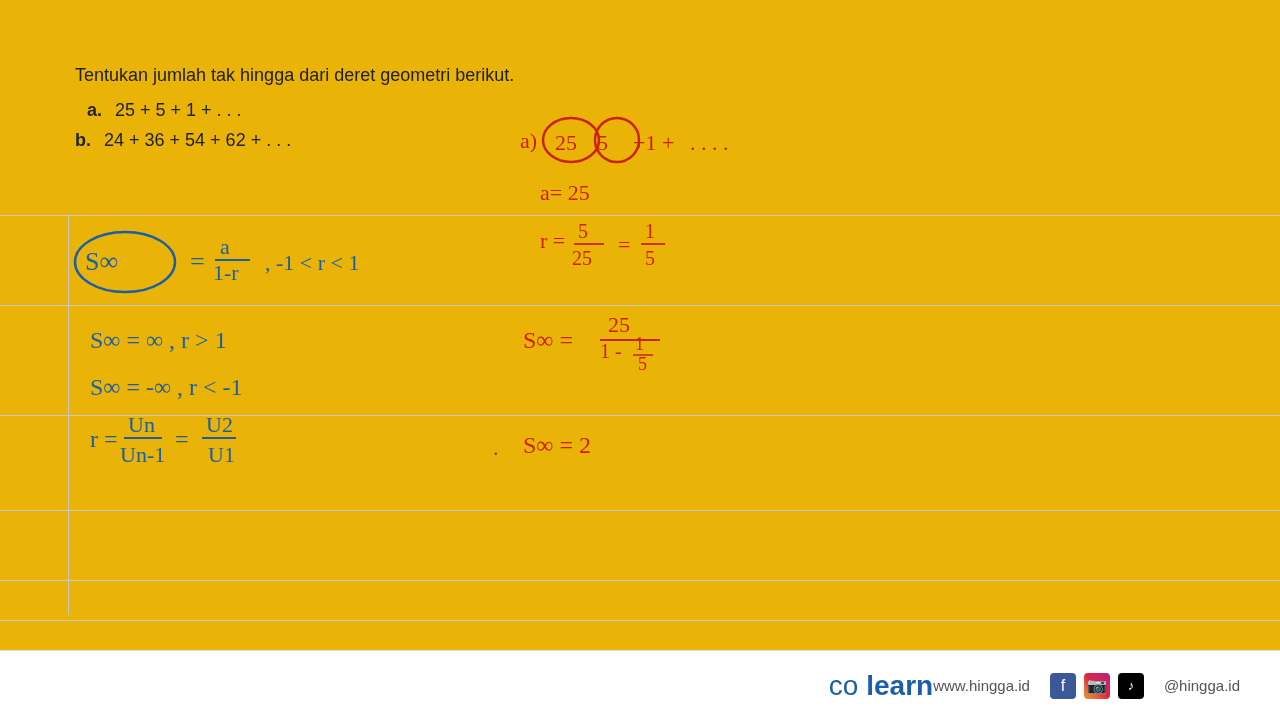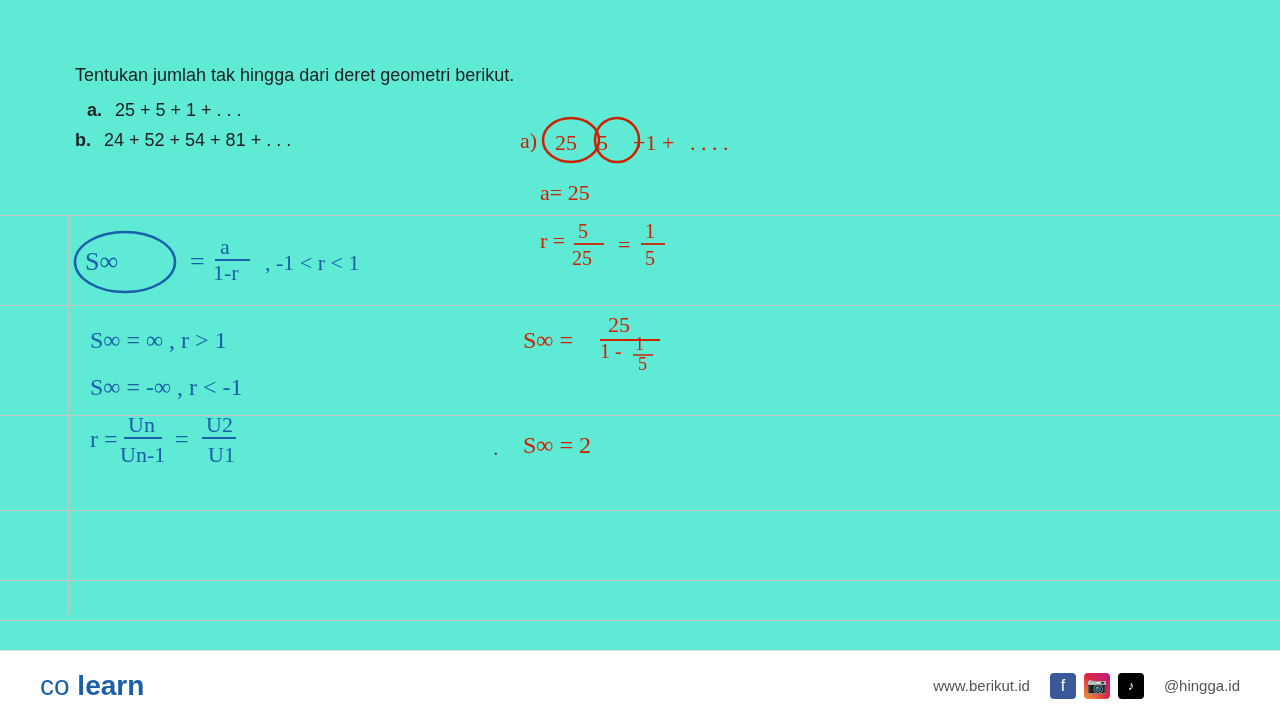--- a/index.html
+++ b/index.html
@@ -9,21 +9,21 @@
       background: #ffffff;
       font-family: Georgia, 'Times New Roman', serif;
       overflow: hidden;
       position: relative;
     }
 
     .page {
       width: 1280px;
       height: 720px;
       position: relative;
-      background: #5eead4;
+      background: #eab308;
     }
 
     
     .line {
       position: absolute;
       left: 0;
       right: 0;
       height: 1px;
       background: #c8c8c8;
     }
@@ -39,21 +39,21 @@
     .footer {
       position: absolute;
       bottom: 0;
       left: 0;
       right: 0;
       height: 70px;
       background: #fff;
       border-top: 1px solid #ddd;
       display: flex;
       align-items: center;
-      justify-content: space-between;
+      justify-content: flex-end;
       padding: 0 40px;
     }
 
     .footer-logo {
       font-size: 28px;
       color: #1a5fa8;
       font-family: Arial, sans-serif;
       font-weight: 400;
     }
 
@@ -128,21 +128,21 @@
 
   <div class="question-text" style="position:absolute; top:65px; left:75px; font-size:18px; font-family:Arial,sans-serif; color:#222;">Tentukan jumlah tak hingga dari deret geometri berikut.</div>
 
   <div style="position:absolute; top:100px; left:75px; font-size:18px; font-family:Arial,sans-serif; color:#222;margin-left:12px;">
     <span style="font-weight:bold; margin-right:8px;">a.</span>
     <span>25 + 5 + 1 + . . .</span>
   </div>
 
   <div style="position:absolute; top:130px; left:75px; font-size:18px; font-family:Arial,sans-serif; color:#222;">
     <span style="font-weight:bold; margin-right:8px;">b.</span>
-    <span>24 + 52 + 54 + 81 + . . .</span>
+    <span>24 + 36 + 54 + 62 + . . .</span>
   </div>
 
   <div style="position:absolute; top:215px; left:68px; width:1px; height:400px; background:#c8c8c8;"></div>
 
   <svg class="math-svg" xmlns="http://www.w3.org/2000/svg">
 
     <text x="520" y="148" font-family="Comic Sans MS, cursive" font-size="22" fill="#cc2200">a)</text>
 
     <ellipse cx="571" cy="140" rx="28" ry="22" class="circle-annotation"></ellipse>
     <ellipse cx="617" cy="140" rx="22" ry="22" class="circle-annotation"></ellipse>
@@ -197,21 +197,21 @@
 
     <text x="493" y="455" font-family="Comic Sans MS, cursive" font-size="22" fill="#555">.</text>
 
   </svg>
 
   <div class="footer">
     <div class="footer-logo">
       co&nbsp;<span>learn</span>
     </div>
     <div class="footer-right">
-      <span class="footer-website">www.berikut.id</span>
+      <span class="footer-website">www.hingga.id</span>
       <div class="footer-icons">
         <span class="social-icon fb">f</span>
         <span class="social-icon ig">📷</span>
         <span class="social-icon tk">♪</span>
       </div>
       <span class="footer-handle">@hingga.id</span>
     </div>
   </div>
 
 </div>

